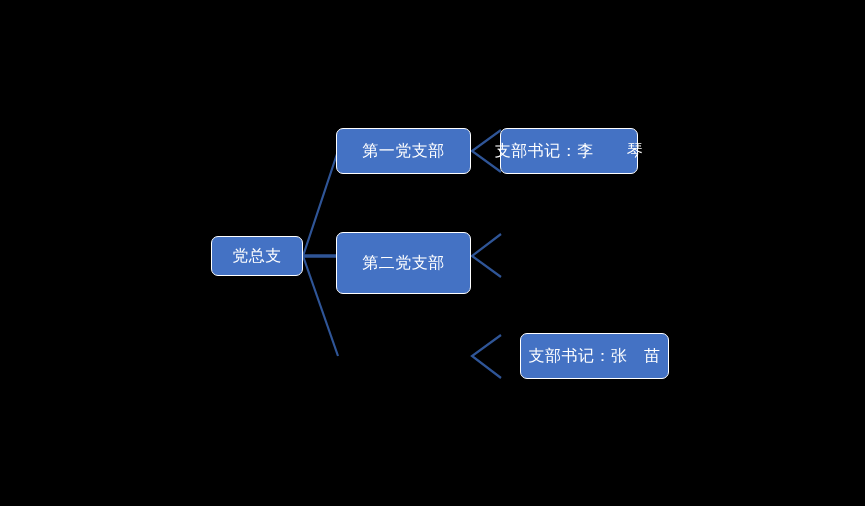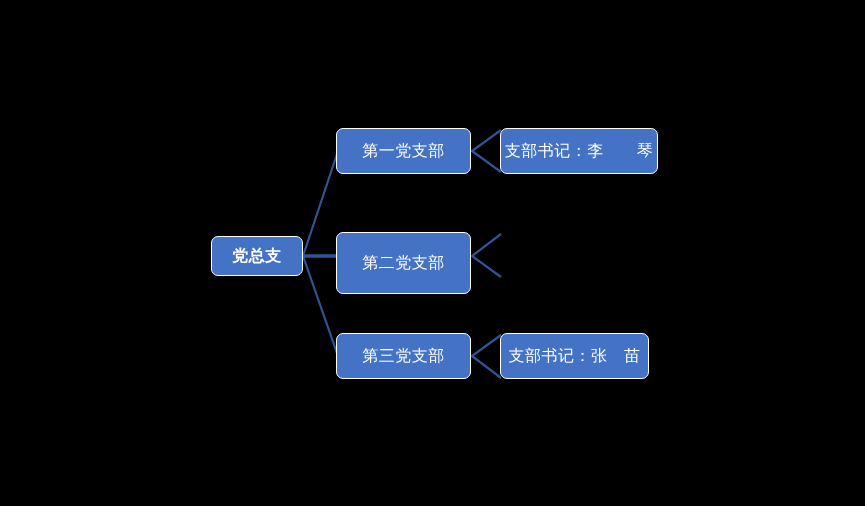--- a/index.html
+++ b/index.html
@@ -61,38 +61,35 @@
 
     <line x1="303" y1="256" x2="338" y2="356" stroke="#2F5597" stroke-width="2.2"></line>
 
     <polyline points="501,130 472,151 501,172" fill="none" stroke="#2F5597" stroke-width="2.2"></polyline>
 
     <polyline points="501,234 472,256 501,277" fill="none" stroke="#2F5597" stroke-width="2.2"></polyline>
 
     <polyline points="501,335 472,356 501,378" fill="none" stroke="#2F5597" stroke-width="2.2"></polyline>
   </svg>
 
-  <div class="node" style="left:211px; top:236px; width:92px; height:40px; font-size:16px;font-weight:bold;">
+  <div class="node" style="left:211px; top:236px; width:92px; height:40px; font-size:16px;">
     <span class="node-label">党总支</span>
   </div>
 
   <div class="node" style="left:336px; top:128px; width:135px; height:46px; font-size:16px;">
     <span class="node-label">第一党支部</span>
   </div>
 
-  <div class="node" style="left:500px; top:128px; width:158px; height:46px; font-size:16px;">
+  <div class="node" style="left:500px; top:128px; width:138px; height:46px; font-size:16px;">
     <span class="node-label">支部书记：李　　琴</span>
   </div>
 
   <div class="node" style="left:336px; top:232px; width:135px; height:62px; font-size:16px;">
     <span class="node-label">第二党支部</span>
   </div>
 
 
-  <div class="node" style="left:336px; top:333px; width:135px; height:46px; font-size:16px;">
-    <span class="node-label">第三党支部</span>
-  </div>
 
-  <div class="node" style="left:500px; top:333px; width:149px; height:46px; font-size:16px;">
+  <div class="node" style="left:520px; top:333px; width:149px; height:46px; font-size:16px;">
     <span class="node-label">支部书记：张　苗</span>
   </div>
 
 </div>
 
 </body></html>

